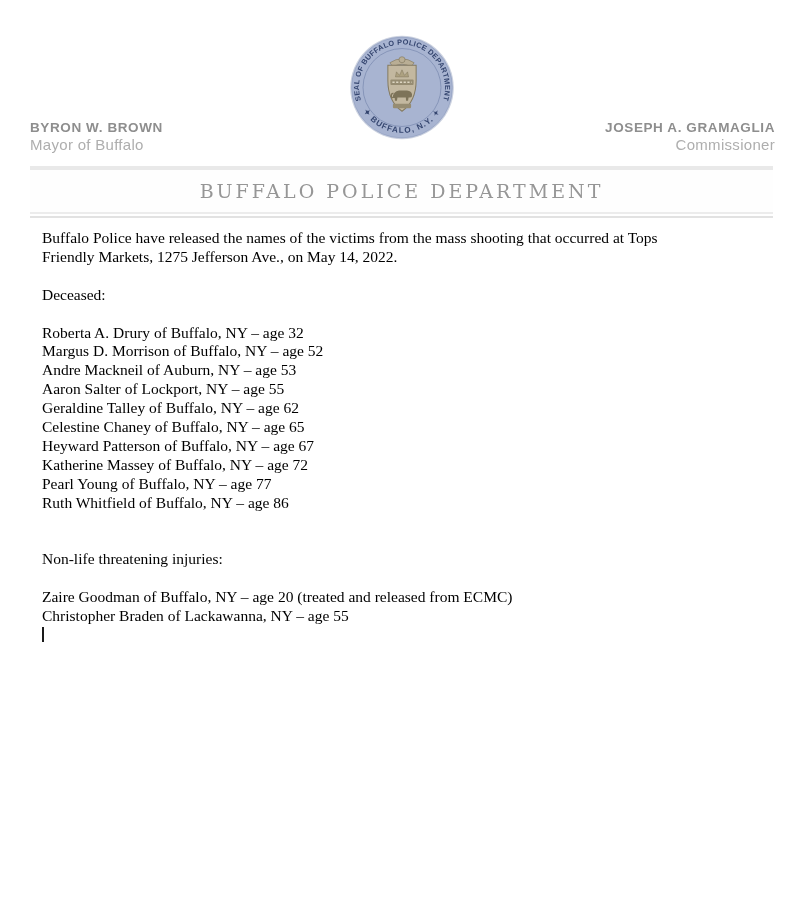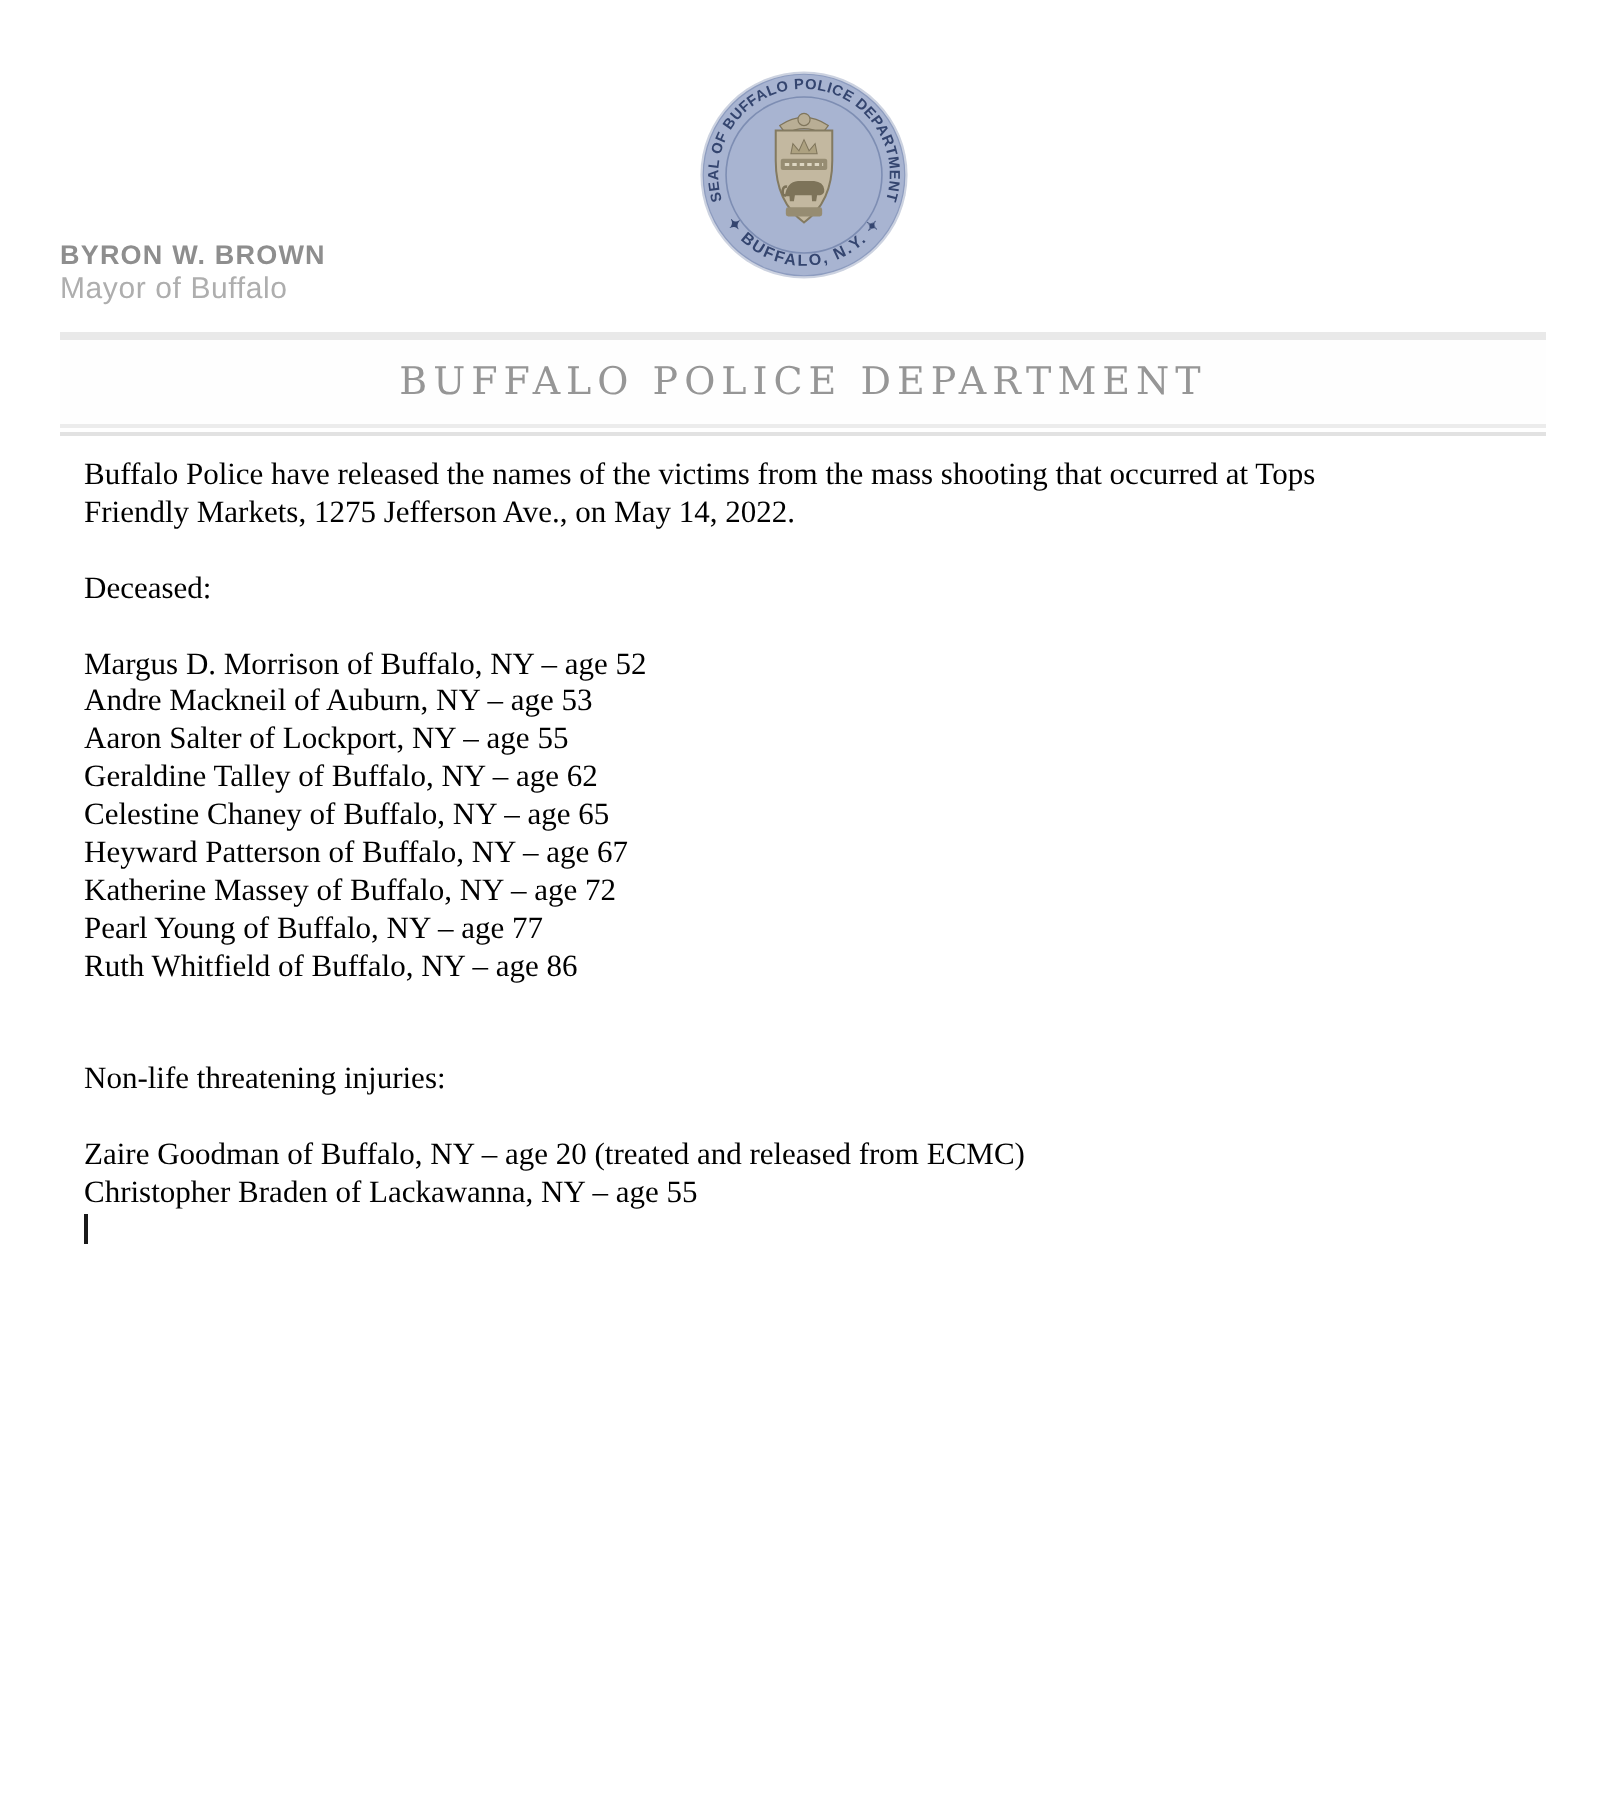--- a/index.html
+++ b/index.html
@@ -107,35 +107,40 @@
       <path d="M43,62 Q41,62.5 41.5,59.5 Q41.8,57.5 43.6,57.8" fill="none" stroke="#7d7359" stroke-width="1.3"></path>
       <rect x="43" y="68" width="18" height="4.5" rx="1.2" fill="#968c72"></rect>
     </g>
   </svg>
 
   <div class="hdr-block hdr-left">
     <div class="hdr-name">BYRON W. BROWN</div>
     <div class="hdr-sub">Mayor of Buffalo</div>
   </div>
 
+  <div class="hdr-block hdr-right">
+    <div class="hdr-name">JOSEPH A. GRAMAGLIA</div>
+    <div class="hdr-sub">Commissioner</div>
+  </div>
 
   <div class="banner">
     <div class="banner-top-rule"></div>
     <div class="banner-inner">
       <span class="banner-title">BUFFALO POLICE DEPARTMENT</span>
     </div>
     <div class="banner-bottom-rule"></div>
   </div>
 
   <div class="doc">
     <div class="line">Buffalo Police have released the names of the victims from the mass shooting that occurred at Tops</div>
     <div class="line">Friendly Markets, 1275 Jefferson Ave., on May 14, 2022.</div>
     <div class="line"></div>
     <div class="line">Deceased:</div>
     <div class="line"></div>
+    <div class="line">Roberta A. Drury of Buffalo, NY – age 32</div>
     <div class="line">Margus D. Morrison of Buffalo, NY – age 52</div>
     <div class="line">Andre Mackneil of Auburn, NY – age 53</div>
     <div class="line">Aaron Salter of Lockport, NY – age 55</div>
     <div class="line">Geraldine Talley of Buffalo, NY – age 62</div>
     <div class="line">Celestine Chaney of Buffalo, NY – age 65</div>
     <div class="line">Heyward Patterson of Buffalo, NY – age 67</div>
     <div class="line">Katherine Massey of Buffalo, NY – age 72</div>
     <div class="line">Pearl Young of Buffalo, NY – age 77</div>
     <div class="line">Ruth Whitfield of Buffalo, NY – age 86</div>
     <div class="line"></div>

